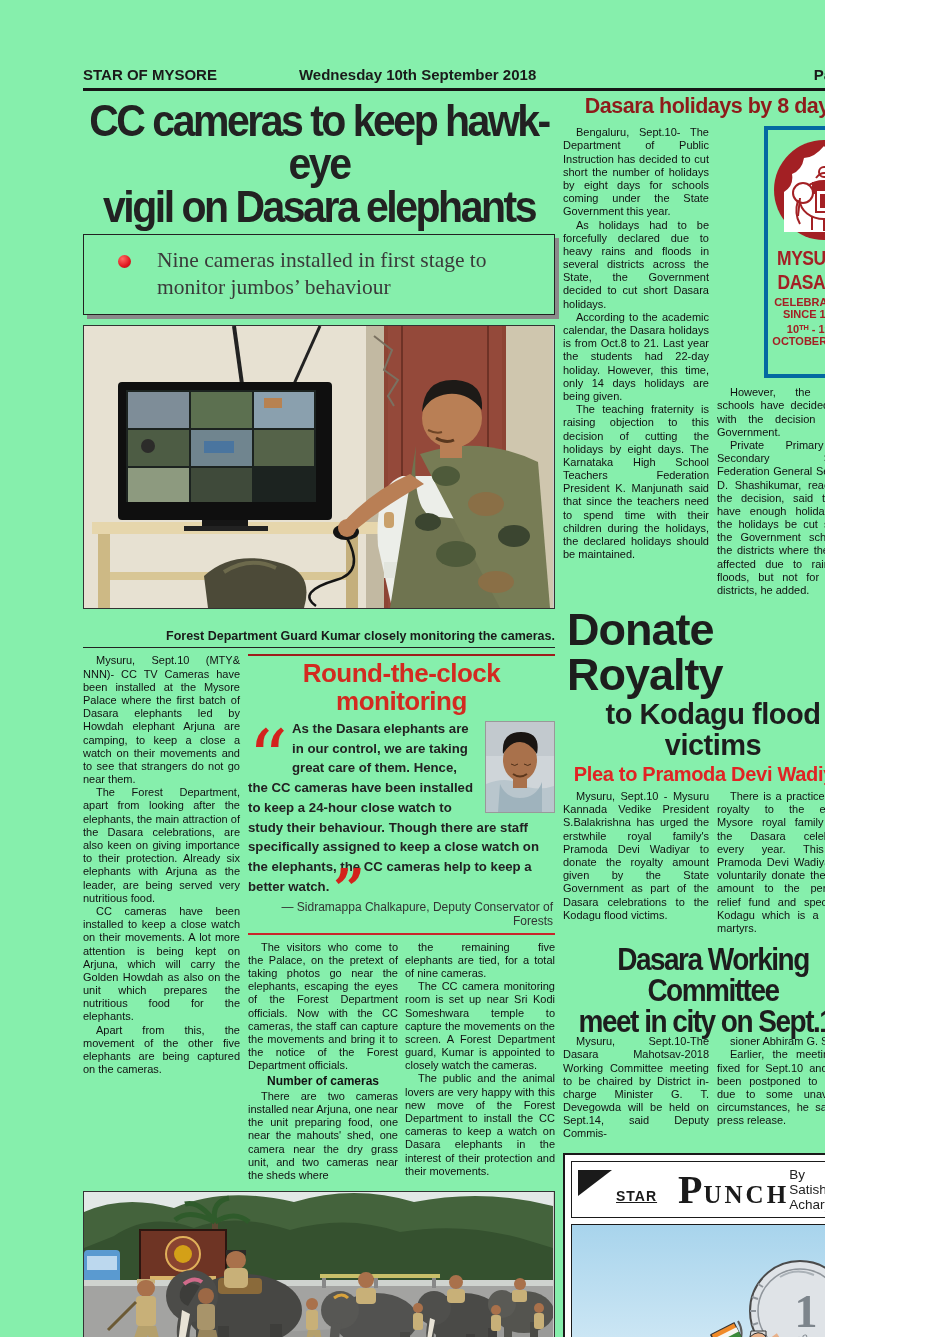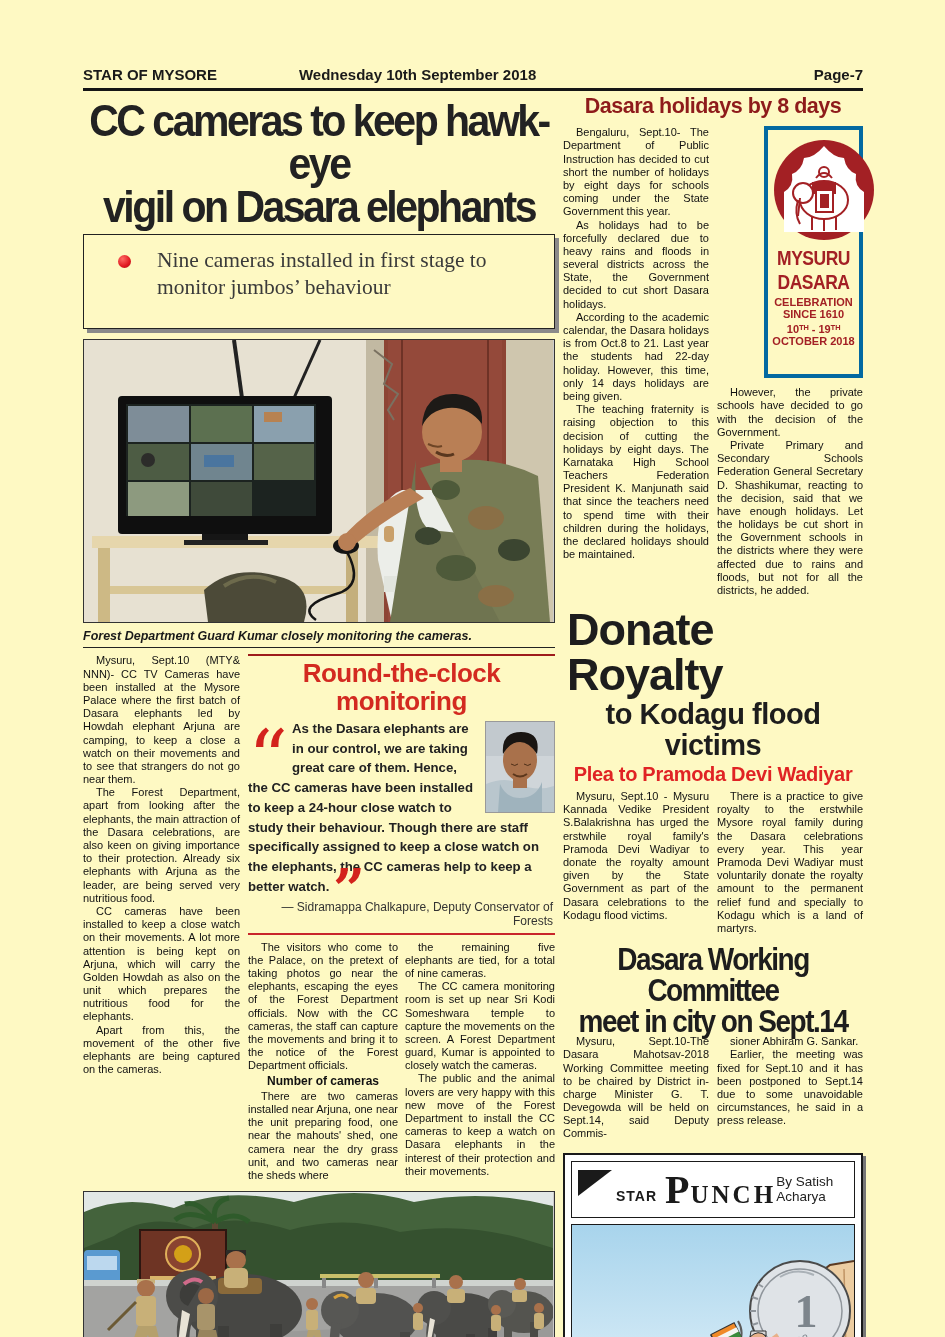--- a/index.html
+++ b/index.html
@@ -1,48 +1,48 @@
 <!DOCTYPE html>
 <html><head>
 <meta charset="utf-8">
 <style>
   * { margin:0; padding:0; box-sizing:border-box; }
   html,body { background:#fff; }
   body { font-family:"Liberation Sans", sans-serif; color:#1a1a1a; }
-  .sheet { position:relative; width:945px; height:1337px; background:#fef9c3; overflow:hidden; }
+  .sheet { position:relative; width:825px; height:1337px; background:#86efac; overflow:hidden; }
   .content { position:absolute; left:83px; top:66px; width:780px; }
 
   
   .masthead { display:flex; align-items:baseline; font-weight:bold; font-size:15px; }
   .masthead .date { margin-left:82px; }
   .masthead .pageno { margin-left:auto; }
   .mast-rule { border:0; border-top:3px solid #161616; margin-top:5px; }
 
   .cols { display:flex; }
   .leftsec { width:472px; margin-right:8px; }
   .rightsec { width:300px; }
 
   
   .bighead { font-weight:bold; text-align:center; color:#222;
              font-size:41px; line-height:0.98; letter-spacing:-2.5px; margin-top:8px;
              transform:scaleY(1.08); transform-origin:top center; }
 
   
   .bulletbox { margin-top:14px; border:1.5px solid #222; box-shadow:4px 4px 0 #8a8a8a;
-               padding:12px 14px 26px 34px; }
+               padding:12px 14px 12px 34px; }
   .bullet-item { display:flex; font-family:"Liberation Serif", serif; font-size:21.5px;
                  line-height:1.3; color:#3a3a3a; margin-bottom:8px; }
   .bullet-item:last-child { margin-bottom:0; }
   .dot { flex:0 0 13px; width:13px; height:13px; border-radius:50%;
          background:radial-gradient(circle at 35% 30%, #ff6a63, #e01820 60%, #a80e14);
          margin:8px 26px 0 0; }
 
   
   .photoframe { border:1.5px solid #333; margin-top:10px; line-height:0; background:#ccc; }
-  .caption { font-size:12.5px; font-weight:bold; font-style:italic; text-align:left; margin:6px 0 4px; }
+  .caption { font-size:12.5px; font-weight:bold; text-align:right; margin:20px 0 4px; }
   .cap-rule { border:0; border-top:1.5px solid #222; }
 
   
   .body-text { font-size:11px; line-height:1.2; text-align:justify; color:#111; }
   .body-text p { text-indent:13px; margin:0; }
   .lead-cols { display:flex; margin-top:6px; }
   .lc1 { width:157px; margin-right:8px; }
   .lc-right { width:307px; }
   .sub-cols { display:flex; margin-top:6px; }
   .sub-cols .c { width:150px; }
@@ -78,21 +78,21 @@
   .donate-h2 { font-weight:bold; font-size:29px; line-height:1.05; color:#1d1d1d; text-align:center; letter-spacing:-0.5px; margin-top:2px; }
   .donate-h3 { font-weight:bold; font-size:20px; color:#e02324; text-align:center; margin:3px 0 2px; letter-spacing:-0.3px; }
 
   .committee-h { font-weight:bold; font-size:28px; line-height:1.0; letter-spacing:-1.5px; color:#1d1d1d;
                  text-align:center; margin-top:10px; transform:scaleY(1.1); transform-origin:top center; }
 
   
   .punch-box { border:2px solid #1a1a1a; box-shadow:3px 3px 0 #777; margin-top:12px; padding:6px; background:#fff; }
   .punch-head { border:1.5px solid #1a1a1a; display:flex; align-items:center; padding:4px 8px 4px 6px; position:relative; }
   .punch-flag { width:0; height:0; border-top:26px solid #1a1a1a; border-right:34px solid transparent; margin-right:-26px; margin-top:-12px; }
-  .punch-star { font-weight:bold; font-size:14px; letter-spacing:1px; margin:14px 8px 0 30px; }
+  .punch-star { font-weight:bold; font-size:14px; letter-spacing:1px; margin:14px 21px 0 30px;text-decoration:underline; }
   .punch-title { font-family:"Liberation Serif", serif; font-weight:bold; font-size:25px; letter-spacing:3px; }
   .punch-title .cap { font-size:40px; letter-spacing:1px; }
   .punch-by { margin-left:auto; font-size:13.5px; color:#222; }
   .cartoon { border:1.5px solid #1a1a1a; margin-top:6px; line-height:0; }
 </style>
 </head>
 <body>
 
 <div class="sheet">
   <div class="content">

